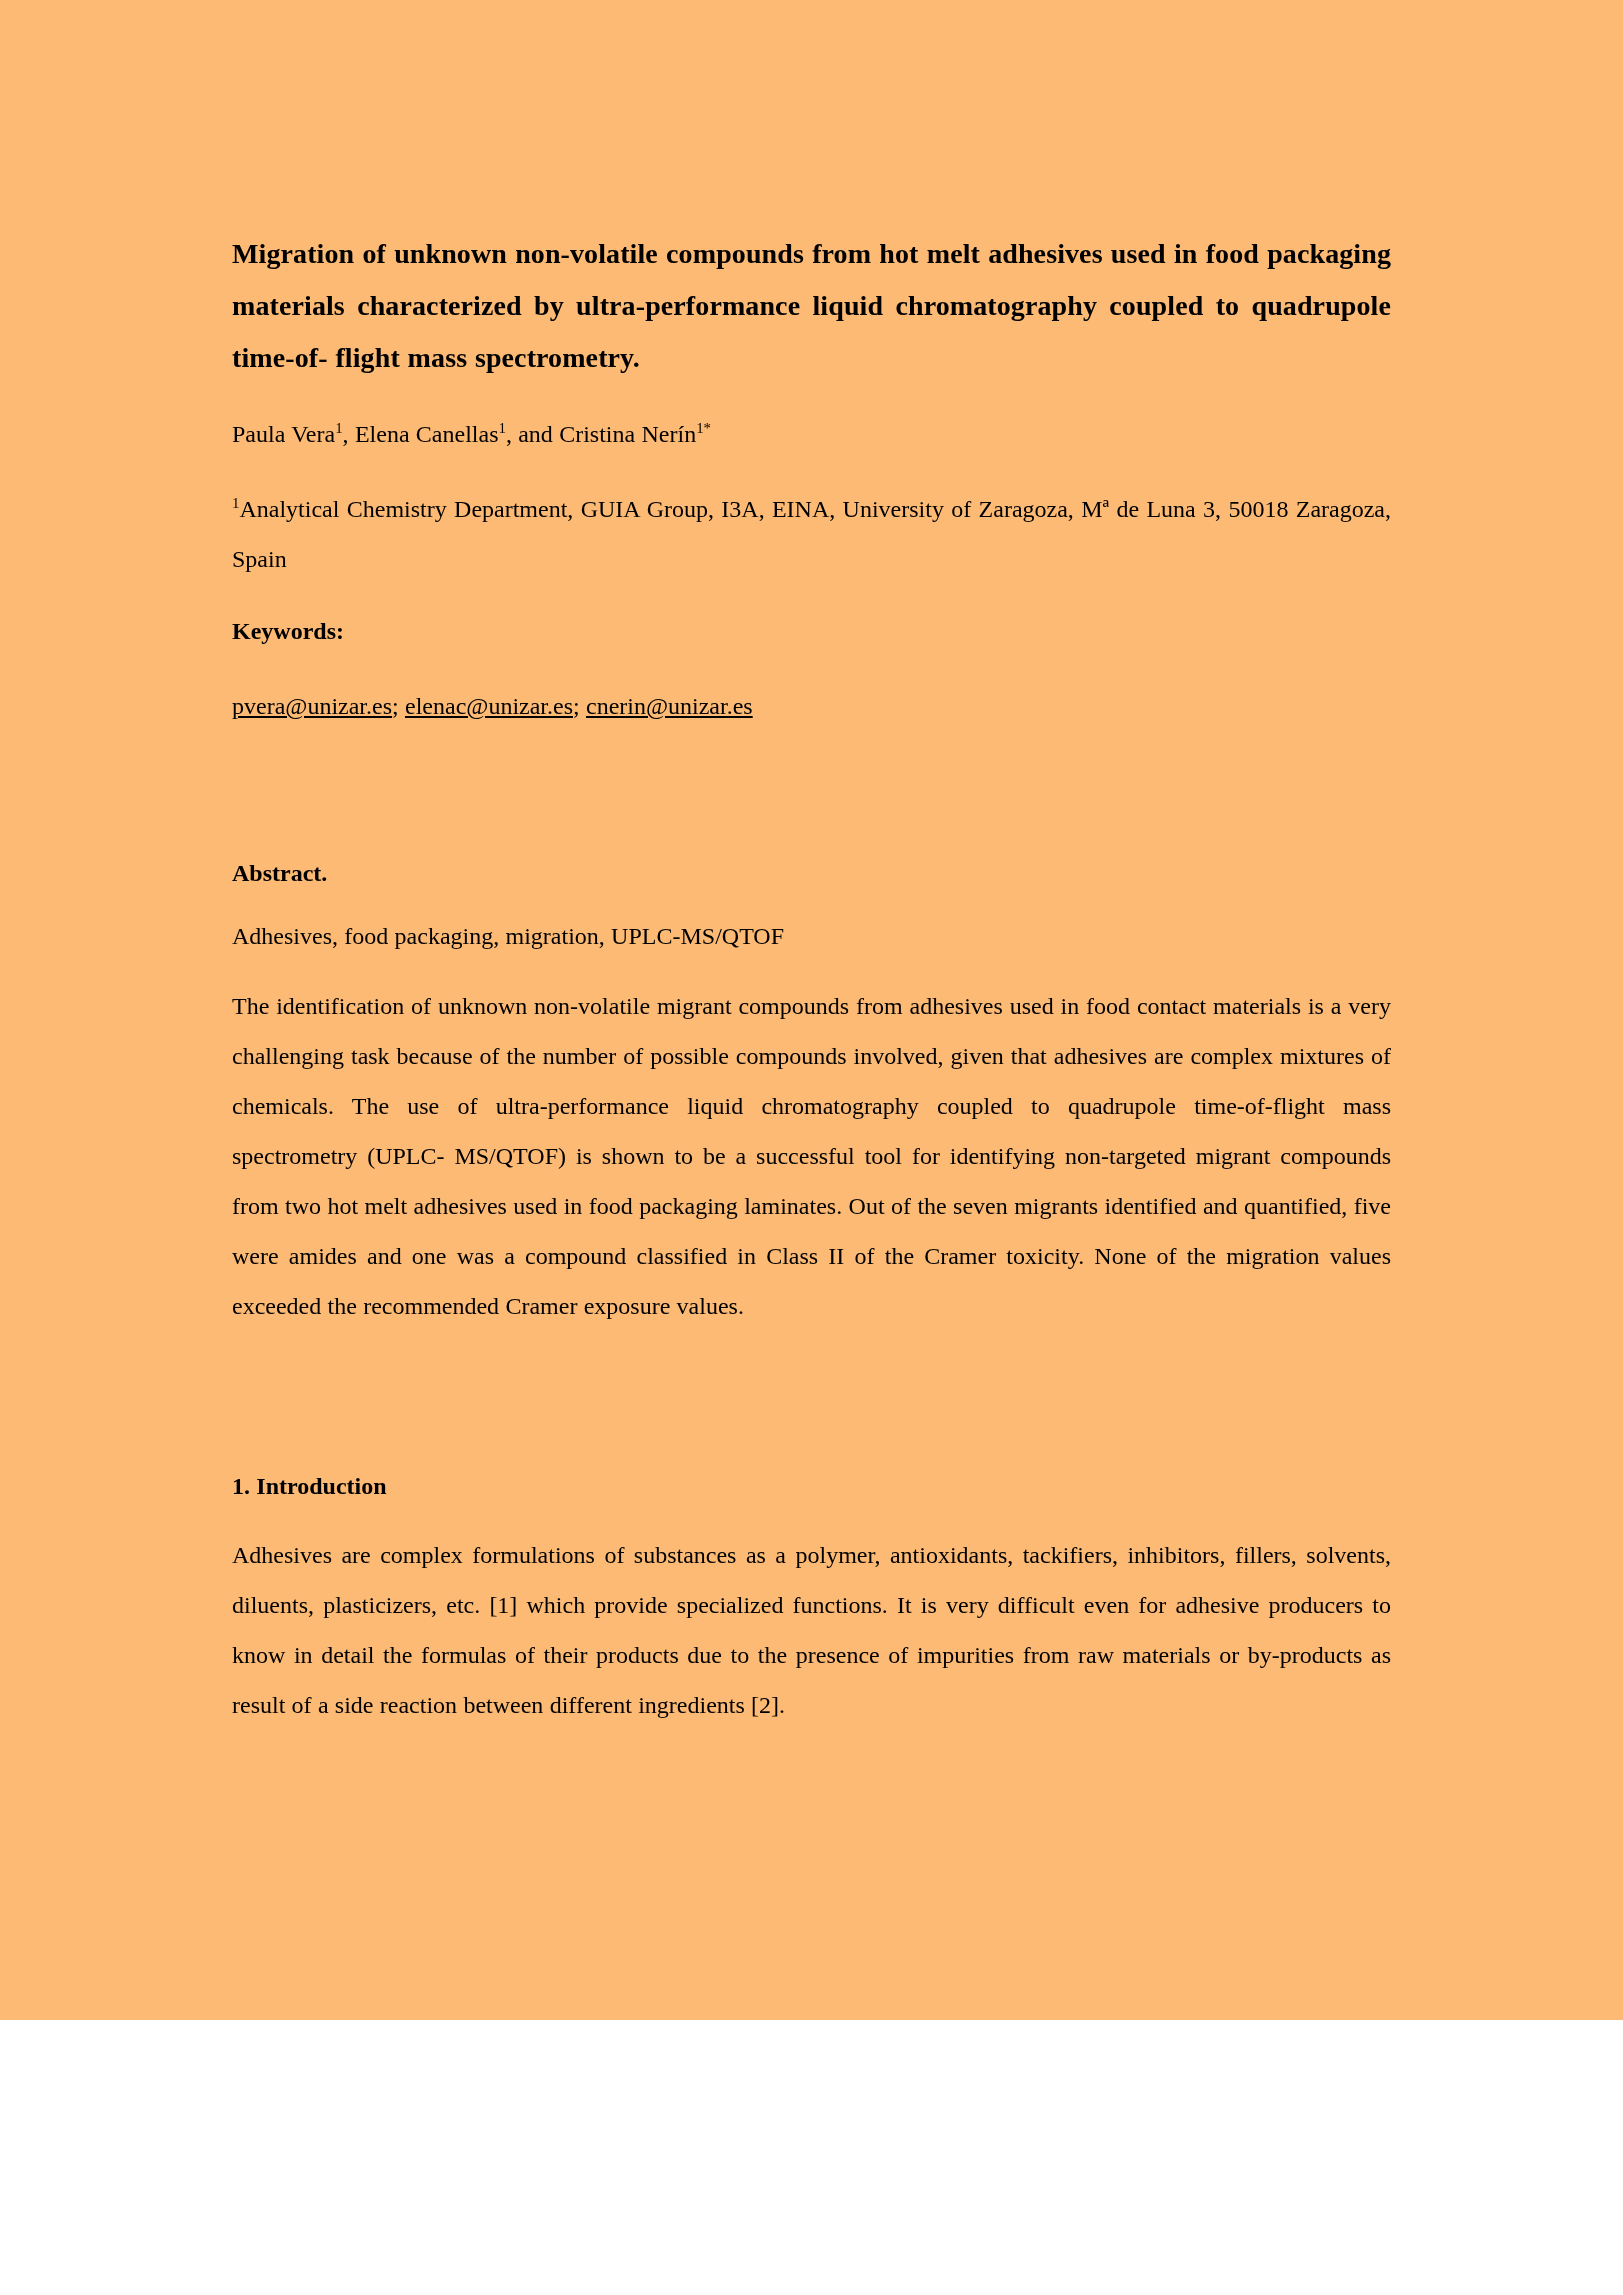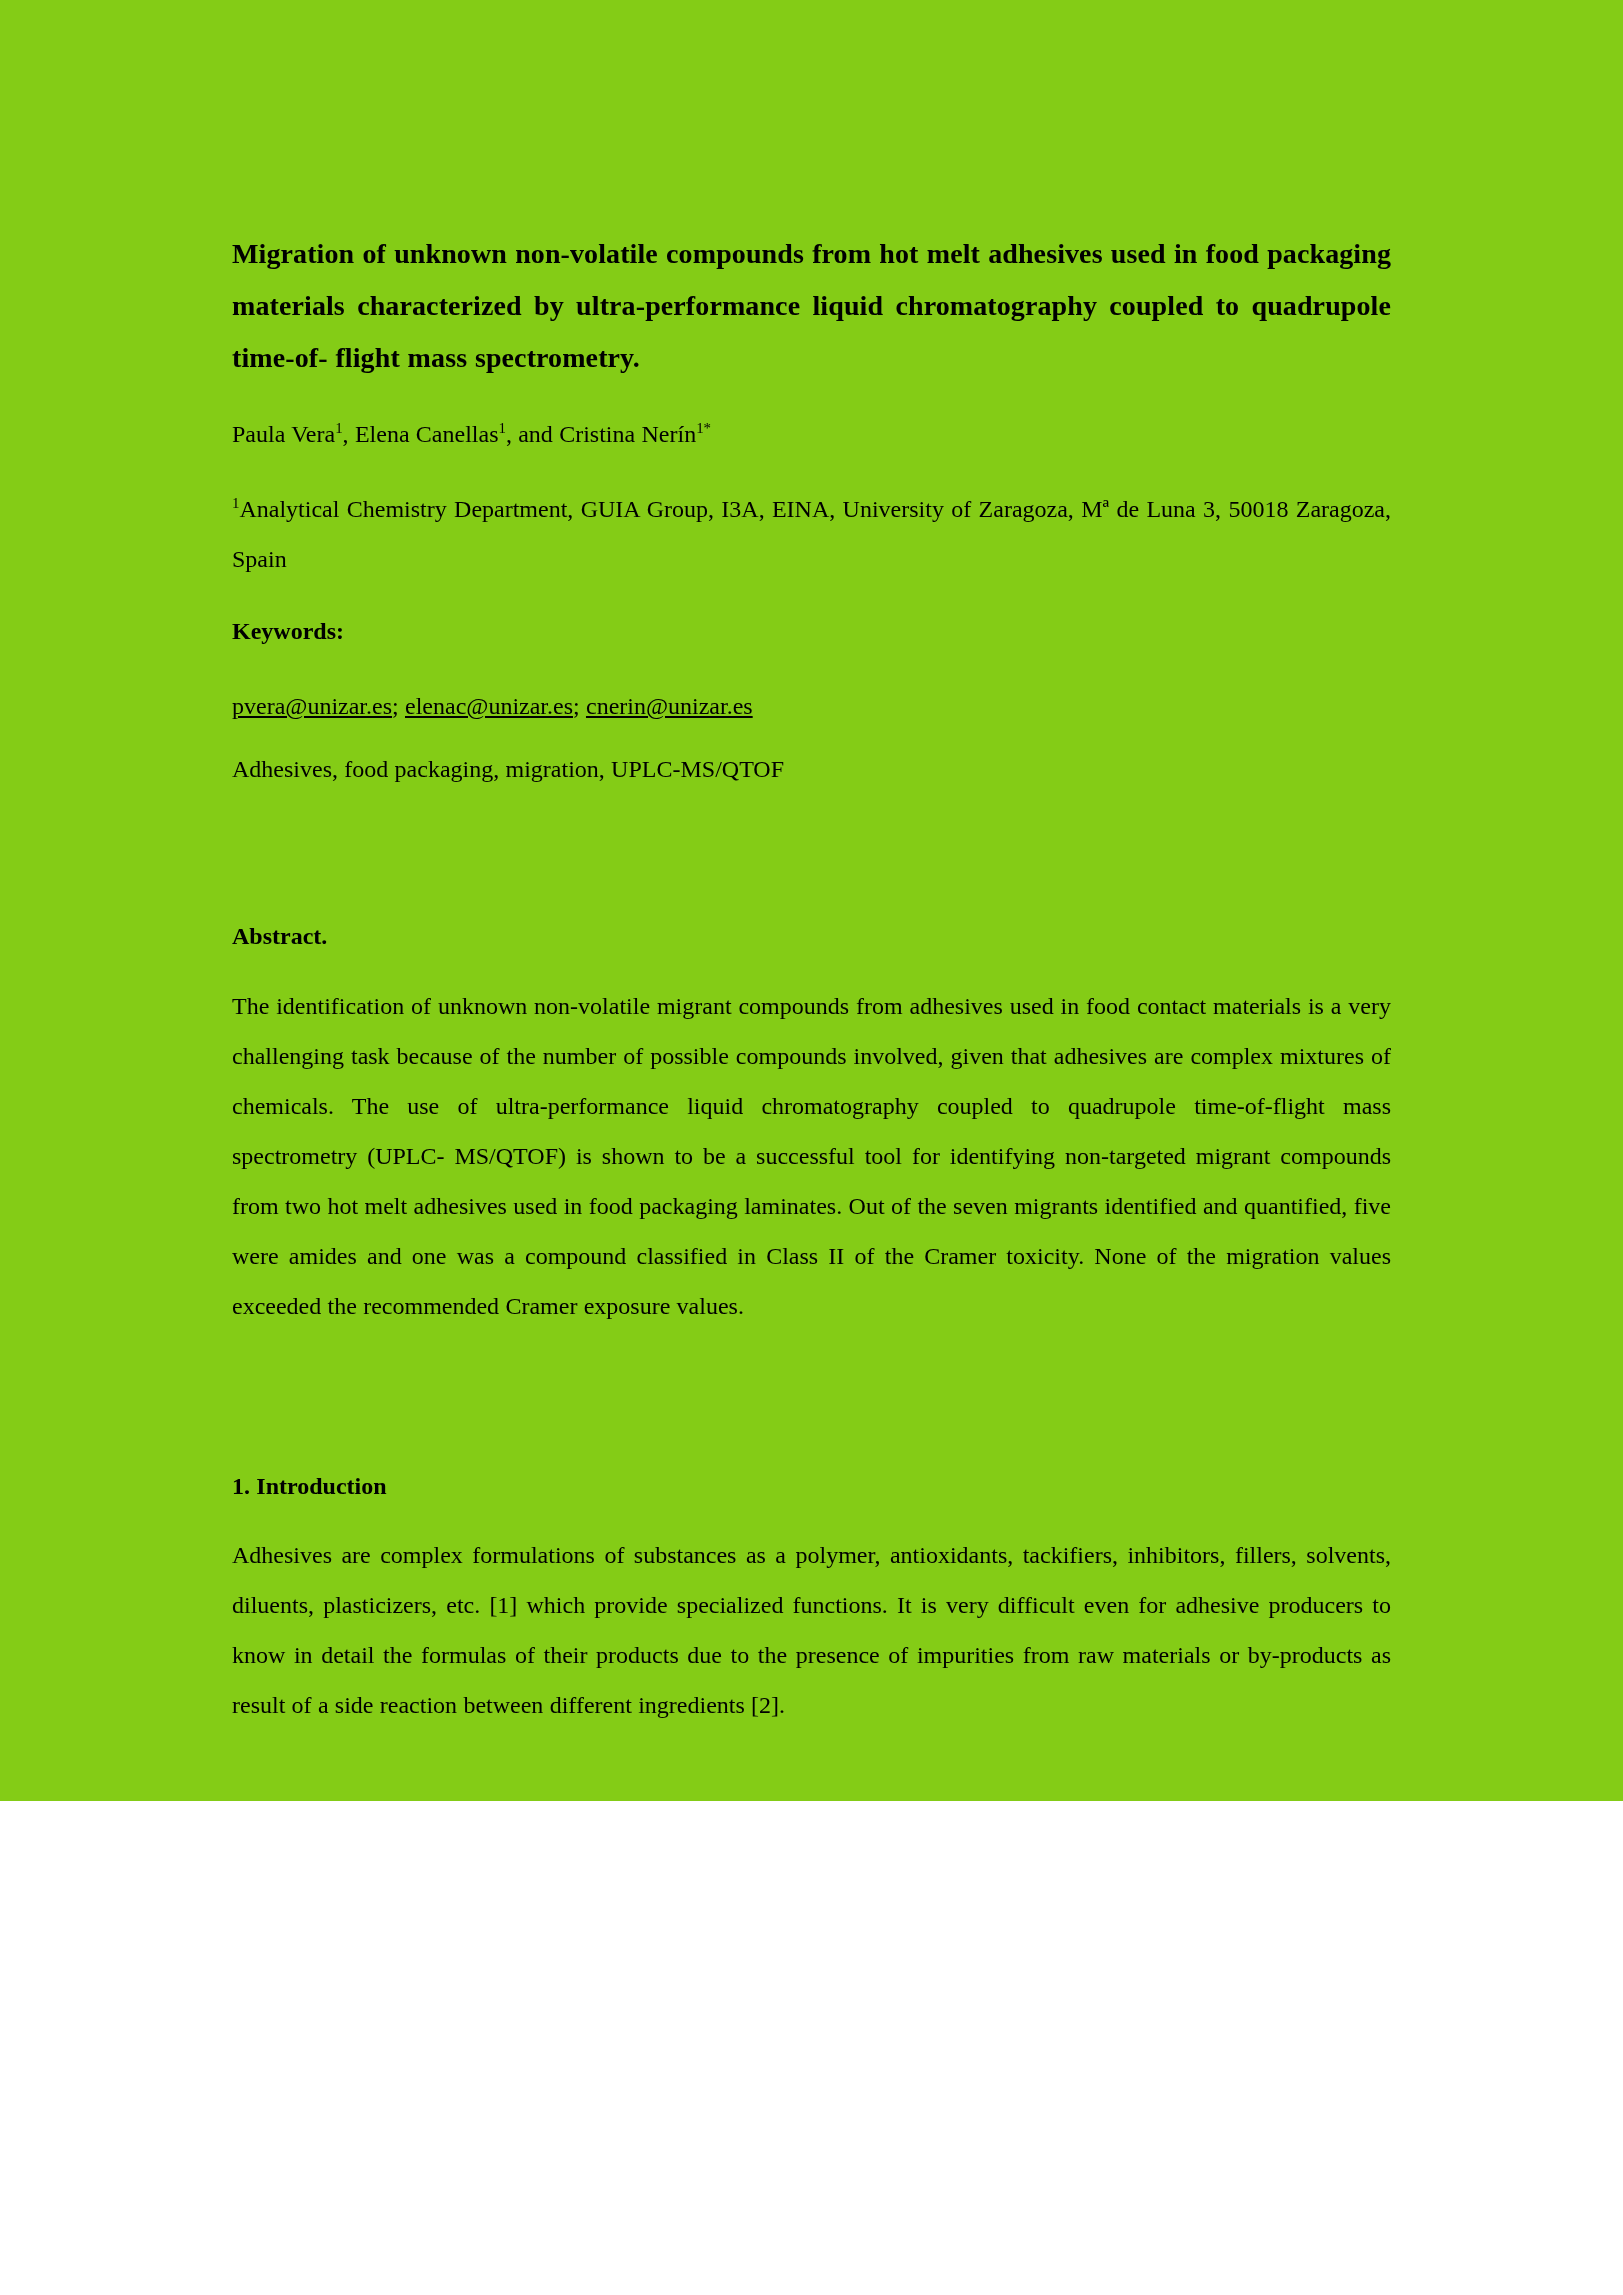--- a/index.html
+++ b/index.html
@@ -5,22 +5,22 @@
 <style>
   html, body {
     margin: 0;
     padding: 0;
     background: #ffffff;
   }
 
   .page {
     position: relative;
     width: 1623px;
-    height: 1801px;
-    background: #84cc16;
+    height: 2020px;
+    background: #fdba74;
     box-sizing: border-box;
     font-family: "Liberation Serif", "DejaVu Serif", serif;
     color: #000000;
     overflow: hidden;
   }
 
   .content {
     position: absolute;
     left: 232px;
     top: 0;
@@ -84,23 +84,23 @@
     <h1 class="doc-title">Migration of unknown non-volatile compounds from hot melt adhesives used in food packaging materials characterized by ultra-performance liquid chromatography coupled to quadrupole time-of- flight mass spectrometry.</h1>
 
     <p class="para para-authors"><span>Paula Vera</span><sup>1</sup><span>, </span><span>Elena Canellas</span><sup>1</sup><span>, and </span><span>Cristina Nerín</span><sup><span>1</span><span>*</span></sup></p>
 
     <p class="para para-affil"><sup>1</sup><span>Analytical Chemistry Department, GUIA Group, I3A, EINA, University of Zaragoza, Mª de Luna 3, 50018 Zaragoza, Spain</span></p>
 
     <p class="para para-kwlabel">Keywords:</p>
 
     <p class="para para-emails"><a class="email-link" href="#">pvera@unizar.es</a><span class="sep">; </span><a class="email-link" href="#">elenac@unizar.es</a><span class="sep">; </span><a class="email-link" href="#">cnerin@unizar.es</a></p>
 
+    <p class="para heading-abstract">Abstract.</p>
+
     <p class="para para-kwlist">Adhesives, food packaging, migration, UPLC-MS/QTOF</p>
-
-    <p class="para heading-abstract">Abstract.</p>
 
     <p class="para para-abstract">The identification of unknown non-volatile migrant compounds from adhesives used in food contact materials is a very challenging task because of the number of possible compounds involved, given that adhesives are complex mixtures of chemicals. The use of ultra-performance liquid chromatography coupled to quadrupole time-of-flight mass spectrometry (UPLC- MS/QTOF) is shown to be a successful tool for identifying non-targeted migrant compounds from two hot melt adhesives used in food packaging laminates. Out of the seven migrants identified and quantified, five were amides and one was a compound classified in Class II of the Cramer toxicity. None of the migration values exceeded the recommended Cramer exposure values.</p>
 
     <p class="para heading-intro">1. Introduction</p>
 
     <p class="para para-intro">Adhesives are complex formulations of substances as a polymer, antioxidants, tackifiers, inhibitors, fillers, solvents, diluents, plasticizers, etc. [1] which provide specialized functions. It is very difficult even for adhesive producers to know in detail the formulas of their products due to the presence of impurities from raw materials or by-products as result of a side reaction between different ingredients [2].</p>
 
   </div>
 </div>
 

